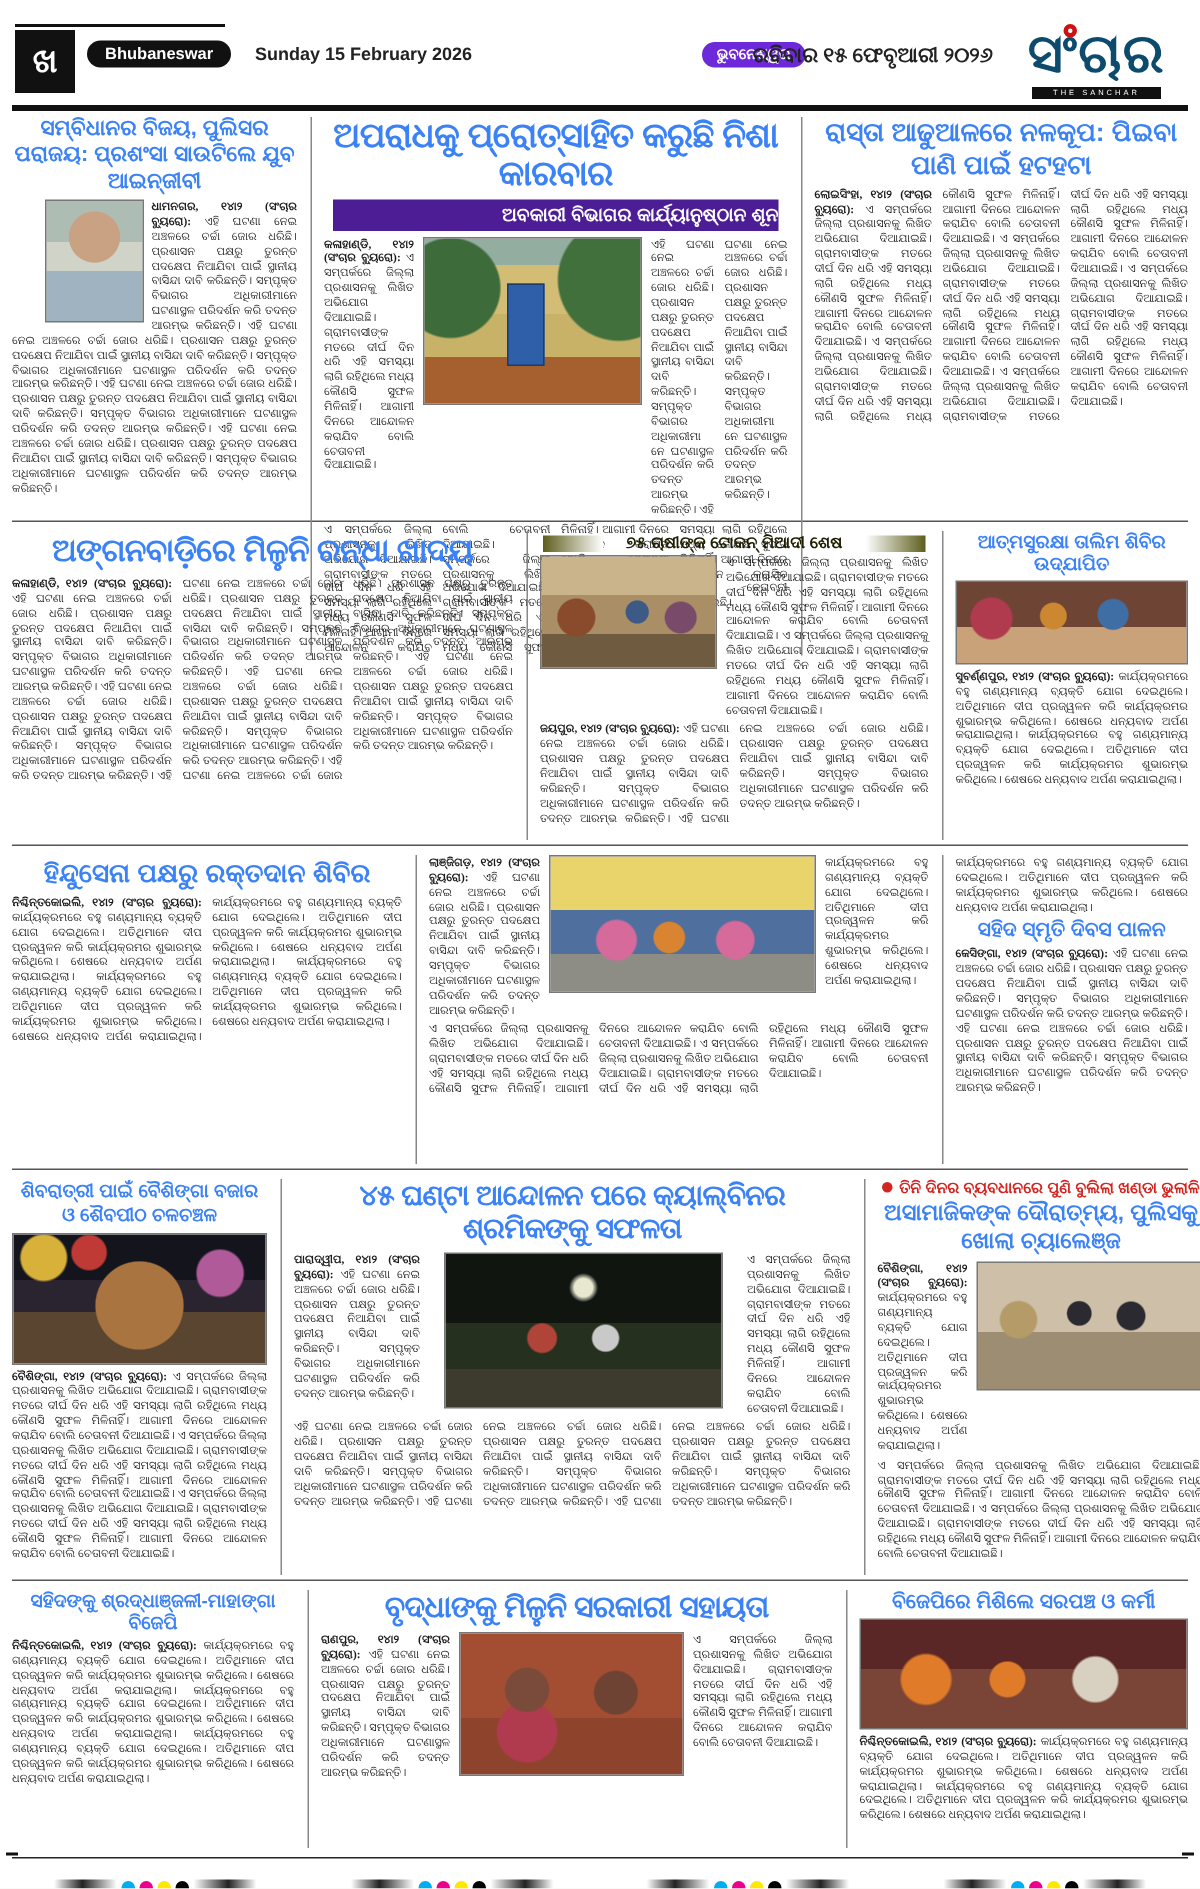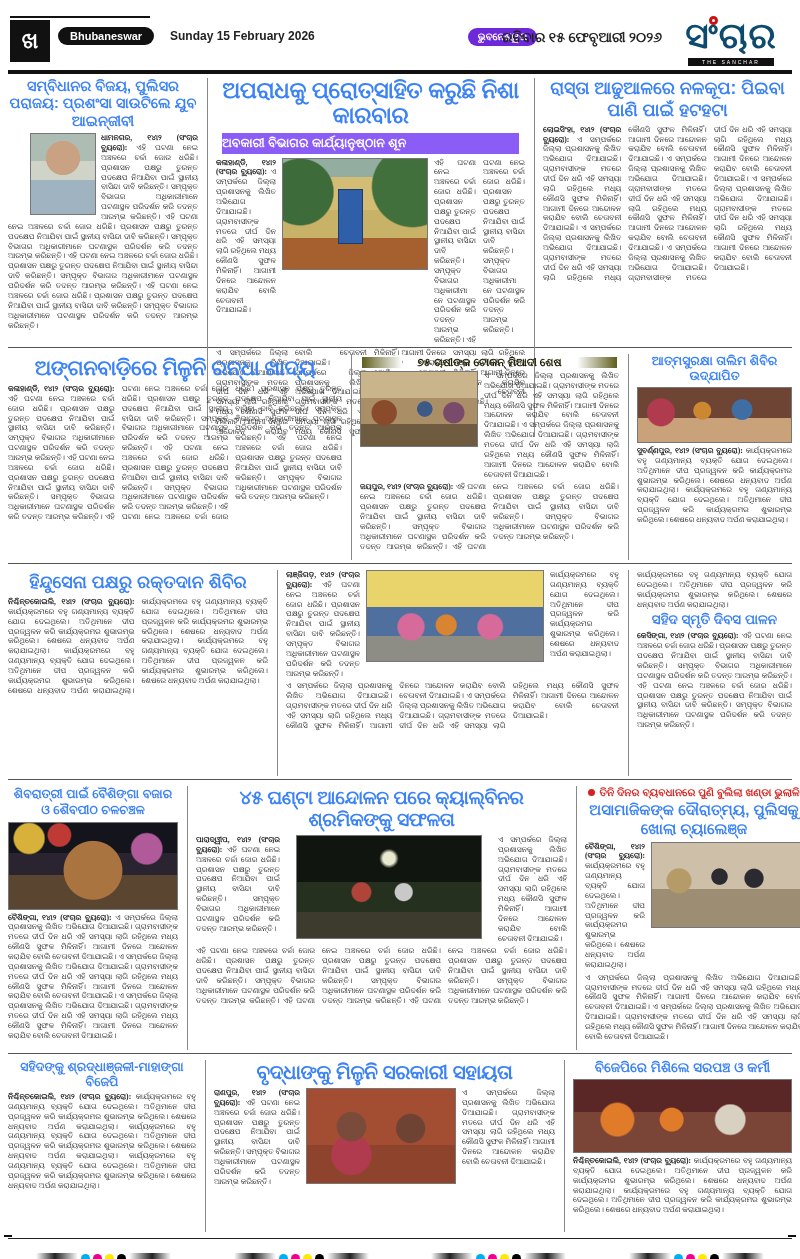--- a/index.html
+++ b/index.html
@@ -37,22 +37,22 @@
   .hl { font-family:"Liberation Sans",sans-serif; font-weight:bold; color:#3b82f6; }
   .photo { background:#999; position:relative; width:100%; border:1px solid #777; }
 
   
   .band1 { grid-template-columns:190px 318px 1fr; height:272px; }
   .a1-hl { font-size:14.5px; line-height:1.2; text-align:center; margin-bottom:3px; }
   .ph-portrait { float:left; width:66px; height:82px; margin:0 5px 2px 22px;
     background: radial-gradient(circle at 50% 30%, #c9a183 0 26%, rgba(0,0,0,0) 27%),
                 linear-gradient(180deg,#aebdb4 0 34%, #cfd3c8 34% 58%, #9fb3c0 58% 100%); }
   .a2-hl { font-size:23px; line-height:1.1; text-align:center; letter-spacing:-0.5px; }
-  .banner { margin:4px 6px; background:#8b5cf6; color:#fff; font-family:"Liberation Sans",sans-serif;
-            font-weight:bold; font-size:12.5px; text-align:left; padding:3px 0; }
+  .banner { margin:4px 6px; background:#4c1d95; color:#fff; font-family:"Liberation Sans",sans-serif;
+            font-weight:bold; font-size:12.5px; text-align:right; padding:3px 0; }
   .a2-row { display:flex; gap:6px; }
   .a2-colL { width:60px; flex:none; }
   .ph-house { width:146px; height:112px; flex:none;
     background: radial-gradient(circle at 12% 30%, #3e6b3a 0 22%, rgba(0,0,0,0) 23%),
                 radial-gradient(circle at 90% 25%, #41703d 0 26%, rgba(0,0,0,0) 27%),
                 linear-gradient(180deg,#93ada0 0 16%, #d3bd74 16% 46%, #c8b267 46% 72%, #a65f2e 72% 100%);
   }
   .ph-house::after { content:""; position:absolute; left:38%; top:28%; width:16%; height:48%; background:#2f5fa8; border:1px solid #1d3c6e; }
   .a2-colR { flex:1; }
   .a3-hl { font-size:17.5px; line-height:1.25; text-align:center; margin-bottom:3px; }

